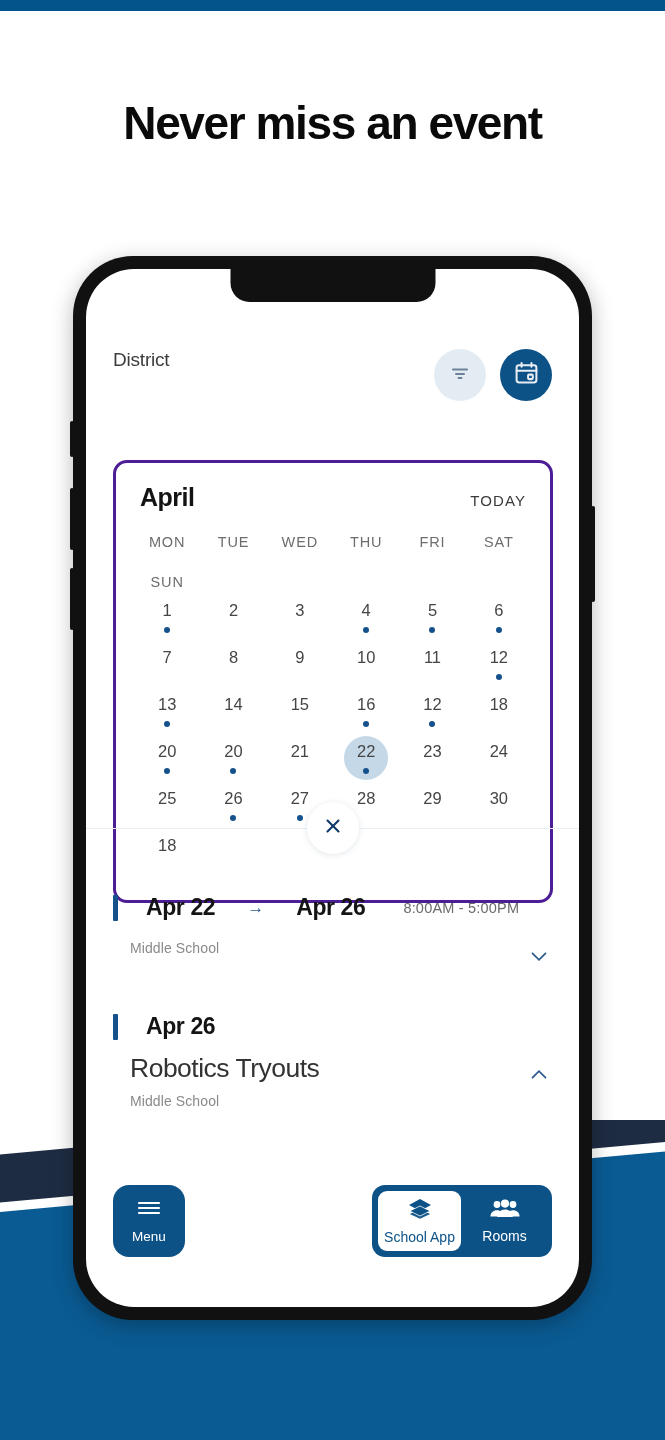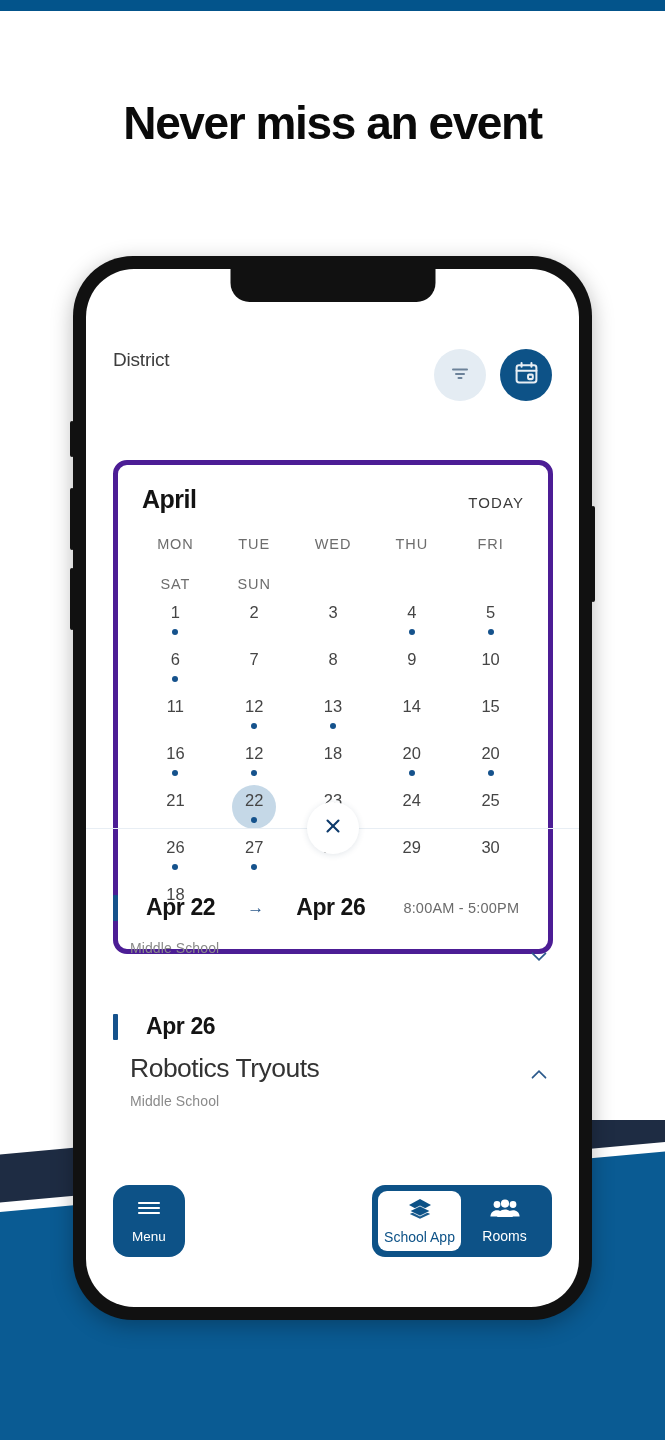--- a/index.html
+++ b/index.html
@@ -97,30 +97,30 @@
     width:52px; height:52px; border-radius:50%;
     display:flex; align-items:center; justify-content:center;
   }
   .icon-circle.light { background:#e4ecf3; }
   .icon-circle.solid { background:#0d5287; }
 
   
   .cal-card {
     position:absolute; left:27px; top:191px;
     width:440px;
-    border:5px solid #4c1d95;
+    border:3px solid #4c1d95;
     border-radius:14px;
     background:#ffffff;
     padding:20px 18px 22px 18px;
   }
   .cal-top { display:flex; align-items:baseline; justify-content:space-between; padding:0 6px 4px 6px; }
   .cal-month { font-size:25px; font-weight:bold; color:#131313; letter-spacing:-0.5px; }
   .cal-today { font-size:15px; color:#3a3a3a; letter-spacing:1.1px; }
 
-  .cal-grid { display:grid; grid-template-columns:repeat(5,1fr); }
+  .cal-grid { display:grid; grid-template-columns:repeat(6,1fr); }
   .dow {
     text-align:center; font-size:14.5px; color:#6d6d6d;
     letter-spacing:0.9px; padding:18px 0 6px 0;
   }
   .daycell {
     position:relative; height:47px;
     display:flex; flex-direction:column; align-items:center; justify-content:flex-start;
     padding-top:6px;
   }
   .daycell .num { font-size:16.5px; color:#454545; line-height:1; }

